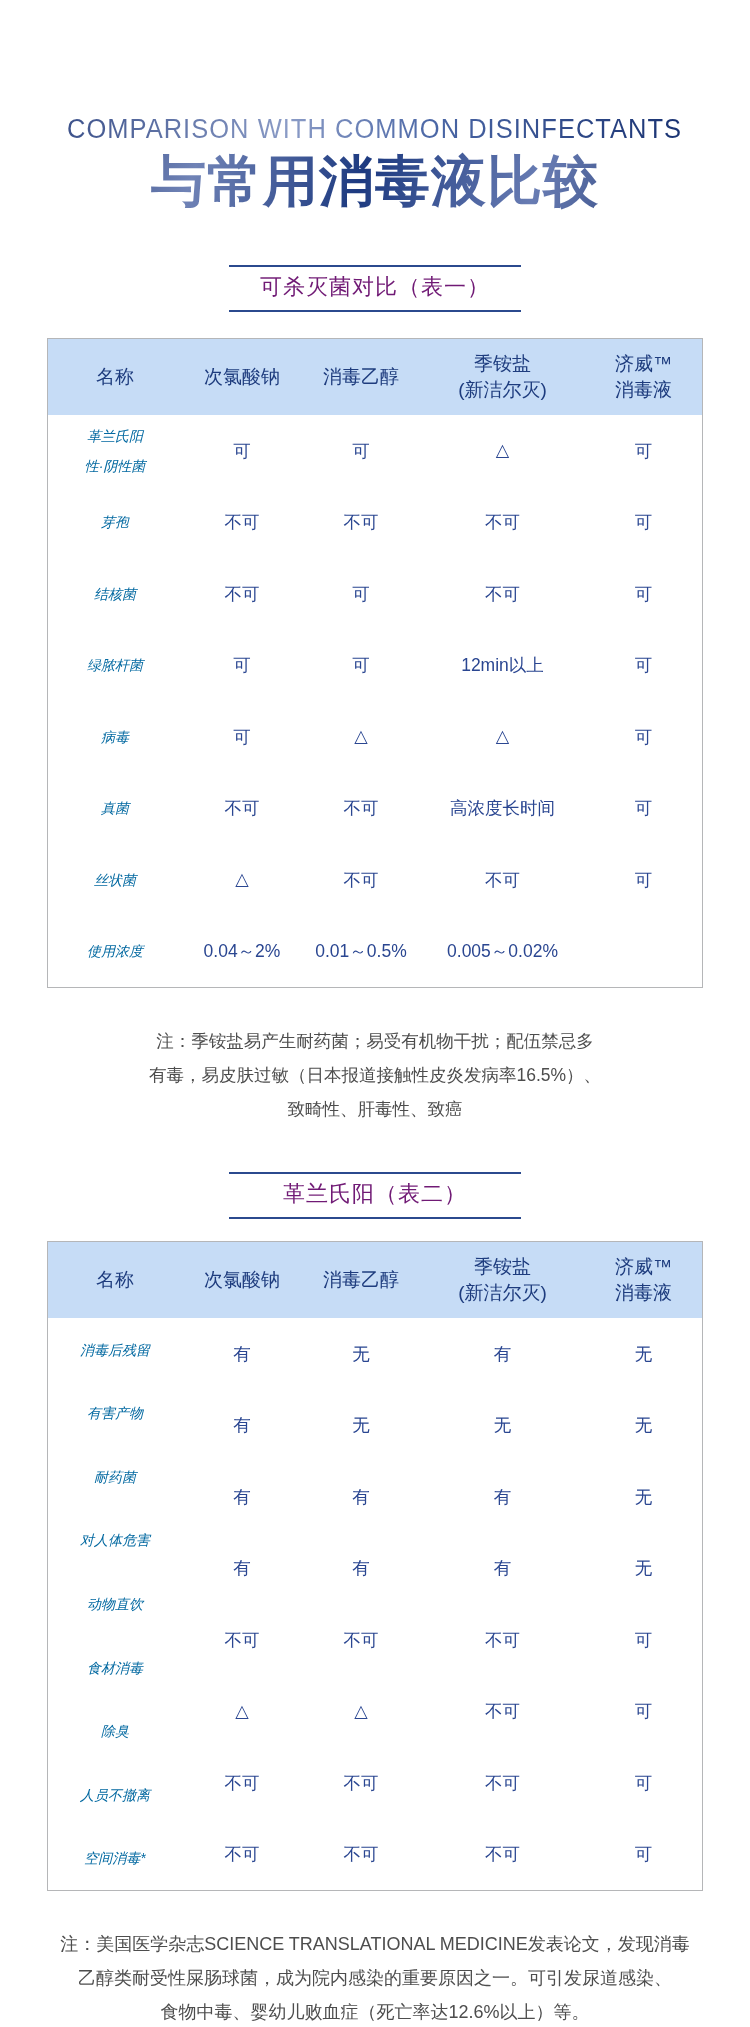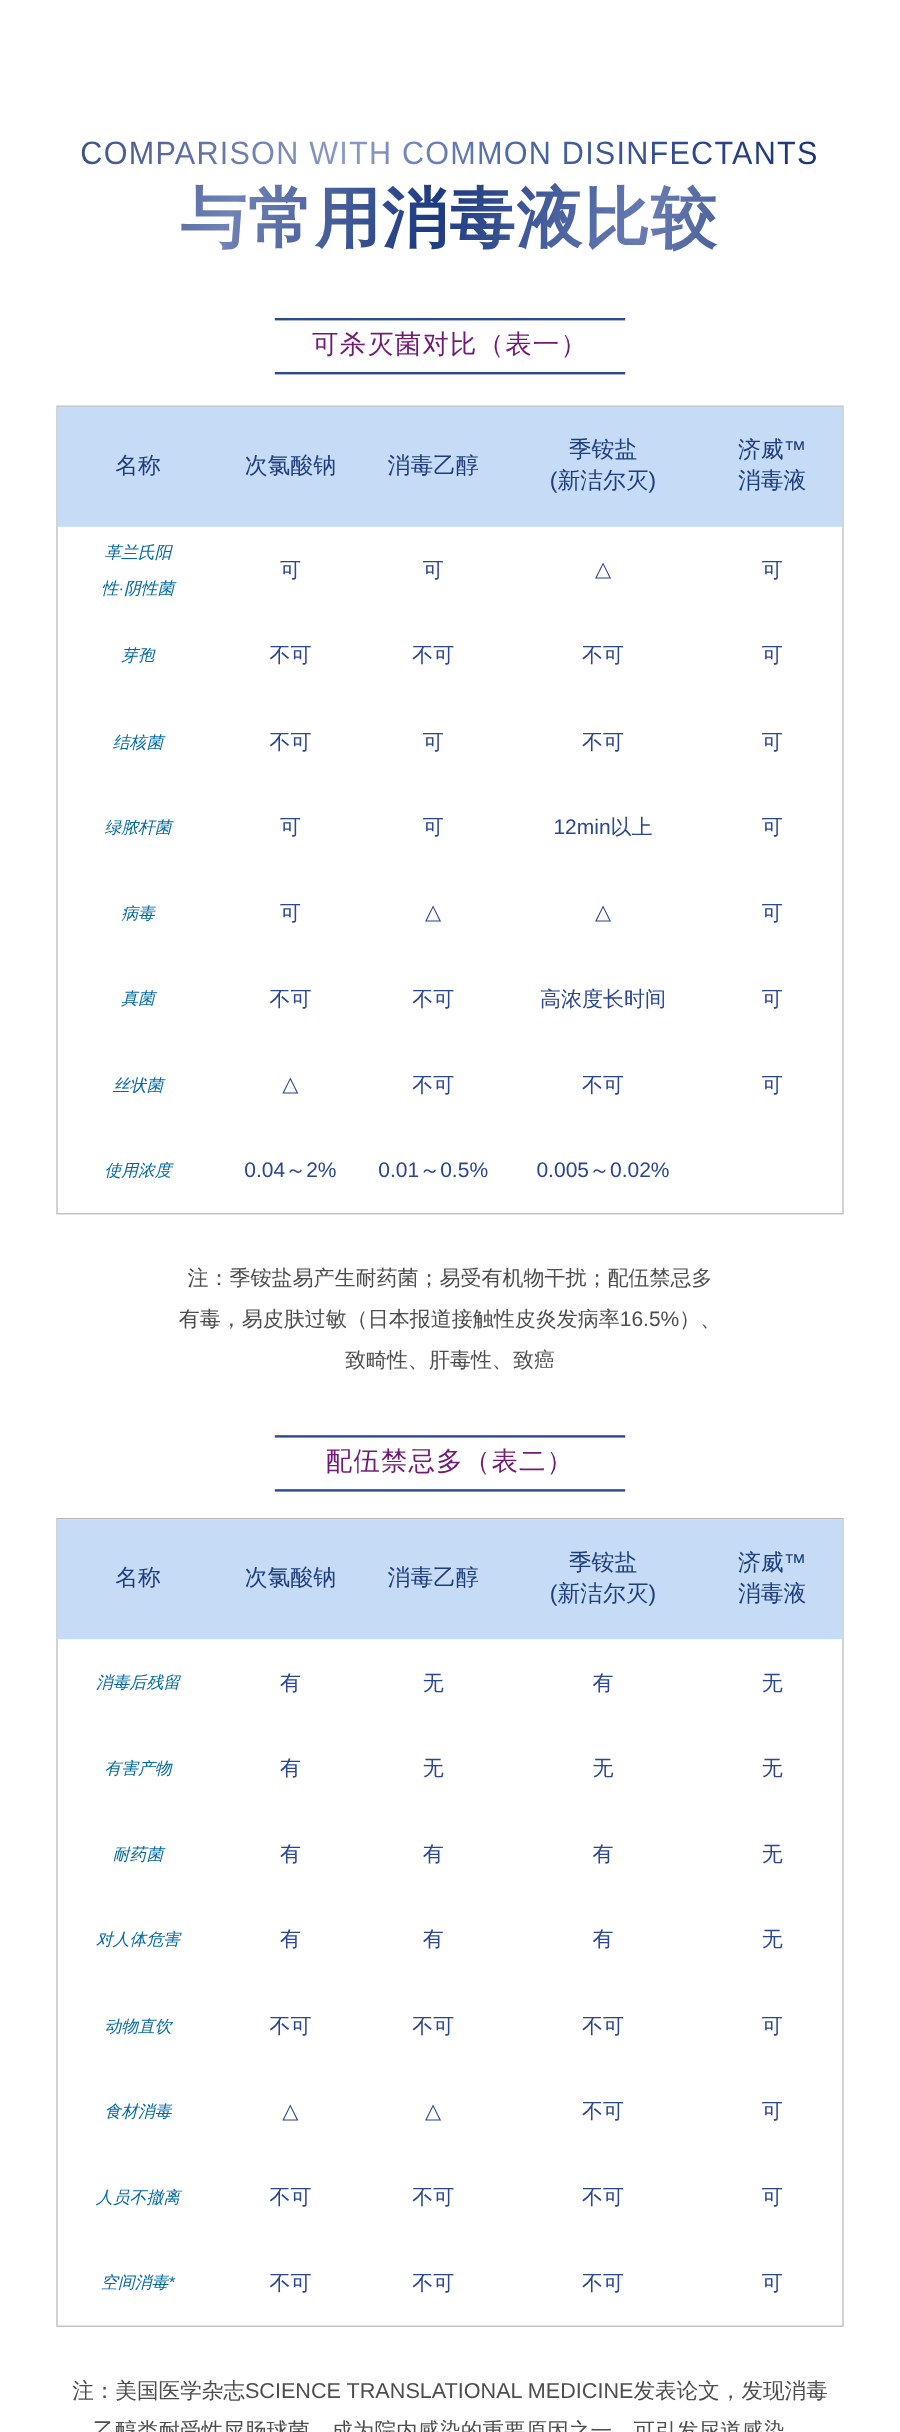--- a/index.html
+++ b/index.html
@@ -27,21 +27,21 @@
   }
   .sec1 { margin-top:52px; }
   .sec2 { margin-top:46px; }
   .ctable {
     width:656px; margin:26px auto 0; box-sizing:border-box;
     border:1px solid #b5b6b8; background:#ffffff;
   }
   .t2table { margin-top:22px; }
   .thead {
     display:grid; grid-template-columns:134px 120px 118px 165px 117px;
-    height:100px; background:#c6dcf6; color:#1e3c7e; font-size:19px;
+    height:76px; background:#c6dcf6; color:#1e3c7e; font-size:19px;
   }
   .thead .cell {
     display:flex; align-items:center; justify-content:center; text-align:center;
     white-space:pre-line; line-height:26px;
   }
   .t1body {
     display:grid; grid-template-columns:134px 120px 118px 165px 117px;
     grid-auto-rows:71.5px; font-size:18px;
   }
   .t2body { display:flex; height:572px; }
@@ -128,41 +128,42 @@
       <div class="cell val">0.01～0.5%</div>
       <div class="cell val">0.005～0.02%</div>
     </div>
 </div>
 
 <div class="note">注：季铵盐易产生耐药菌；易受有机物干扰；配伍禁忌多
 有毒，易皮肤过敏（日本报道接触性皮炎发病率16.5%）、
 致畸性、肝毒性、致癌</div>
 
 <div class="section-box sec2">
-  <span>配伍禁忌多（表二）</span>
+  <span>革兰氏阳（表二）</span>
 </div>
 
 <div class="ctable t2table" id="table2">
   <div class="thead" id="t2head">
       <div class="cell">名称</div>
       <div class="cell">次氯酸钠</div>
       <div class="cell">消毒乙醇</div>
       <div class="cell">季铵盐
 (新洁尔灭)</div>
       <div class="cell">济威™
 消毒液</div>
     </div>
   <div class="t2body">
     <div class="t2labels" id="t2labels">
         <div class="cell label">消毒后残留</div>
         <div class="cell label">有害产物</div>
         <div class="cell label">耐药菌</div>
         <div class="cell label">对人体危害</div>
         <div class="cell label">动物直饮</div>
         <div class="cell label">食材消毒</div>
+        <div class="cell label">除臭</div>
         <div class="cell label">人员不撤离</div>
         <div class="cell label">空间消毒*</div>
       </div>
     <div class="t2vals" id="t2vals">
         <div class="cell val">有</div>
         <div class="cell val">无</div>
         <div class="cell val">有</div>
         <div class="cell val">无</div>
         <div class="cell val">有</div>
         <div class="cell val">无</div>

